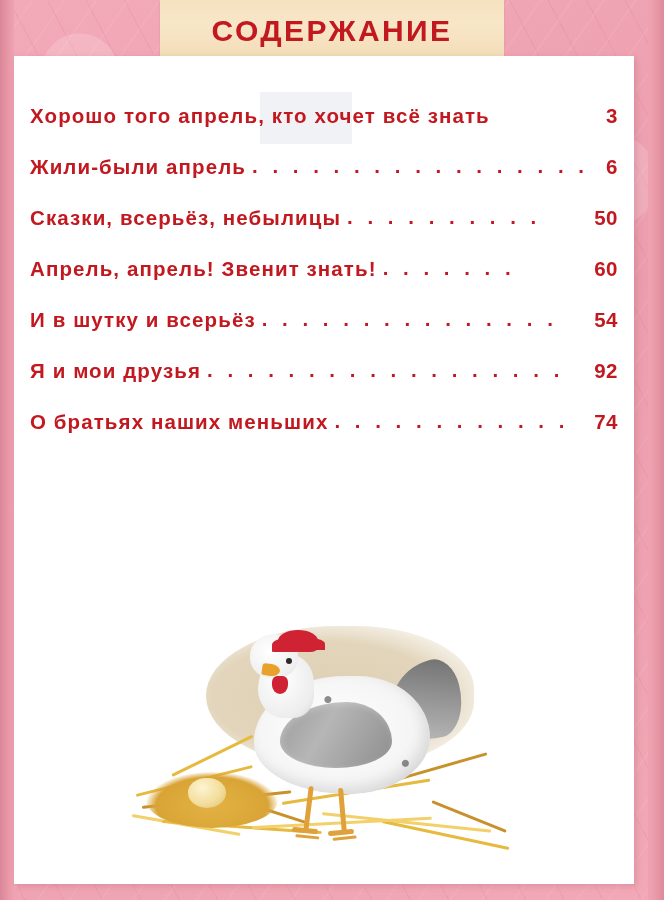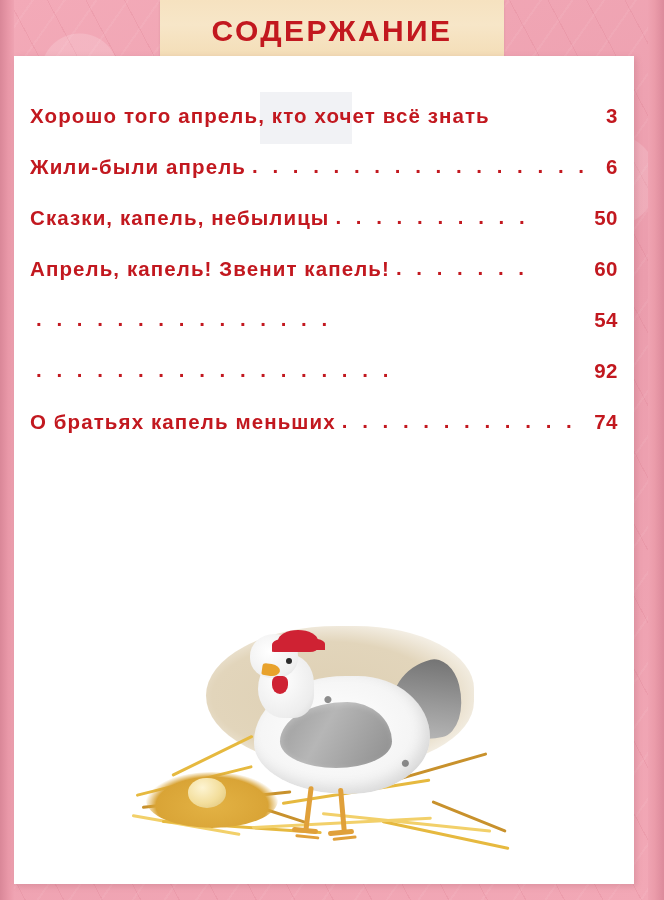--- a/index.html
+++ b/index.html
@@ -351,43 +351,45 @@
         <span class="toc-page">3</span>
       </div>
 
       <div class="toc-row">
         <span class="toc-title">Жили-были апрель</span>
         <span class="toc-dots">. . . . . . . . . . . . . . . . . .</span>
         <span class="toc-page">6</span>
       </div>
 
       <div class="toc-row">
-        <span class="toc-title">Сказки, капель, небылицы</span>
+        <span class="toc-title">Сказки, всерьёз, небылицы</span>
         <span class="toc-dots">. . . . . . . . . .</span>
         <span class="toc-page">50</span>
       </div>
 
       <div class="toc-row">
-        <span class="toc-title">Апрель, капель! Звенит капель!</span>
+        <span class="toc-title">Апрель, апрель! Звенит знать!</span>
         <span class="toc-dots">. . . . . . .</span>
         <span class="toc-page">60</span>
       </div>
 
       <div class="toc-row">
+        <span class="toc-title">И в шутку и всерьёз</span>
         <span class="toc-dots">. . . . . . . . . . . . . . .</span>
         <span class="toc-page">54</span>
       </div>
 
       <div class="toc-row">
+        <span class="toc-title">Я и мои друзья</span>
         <span class="toc-dots">. . . . . . . . . . . . . . . . . .</span>
         <span class="toc-page">92</span>
       </div>
 
       <div class="toc-row">
-        <span class="toc-title">О братьях капель меньших</span>
+        <span class="toc-title">О братьях наших меньших</span>
         <span class="toc-dots">. . . . . . . . . . . .</span>
         <span class="toc-page">74</span>
       </div>
 
 
     </div>
 
     <div class="illus">
       <div class="wash"></div>
 

